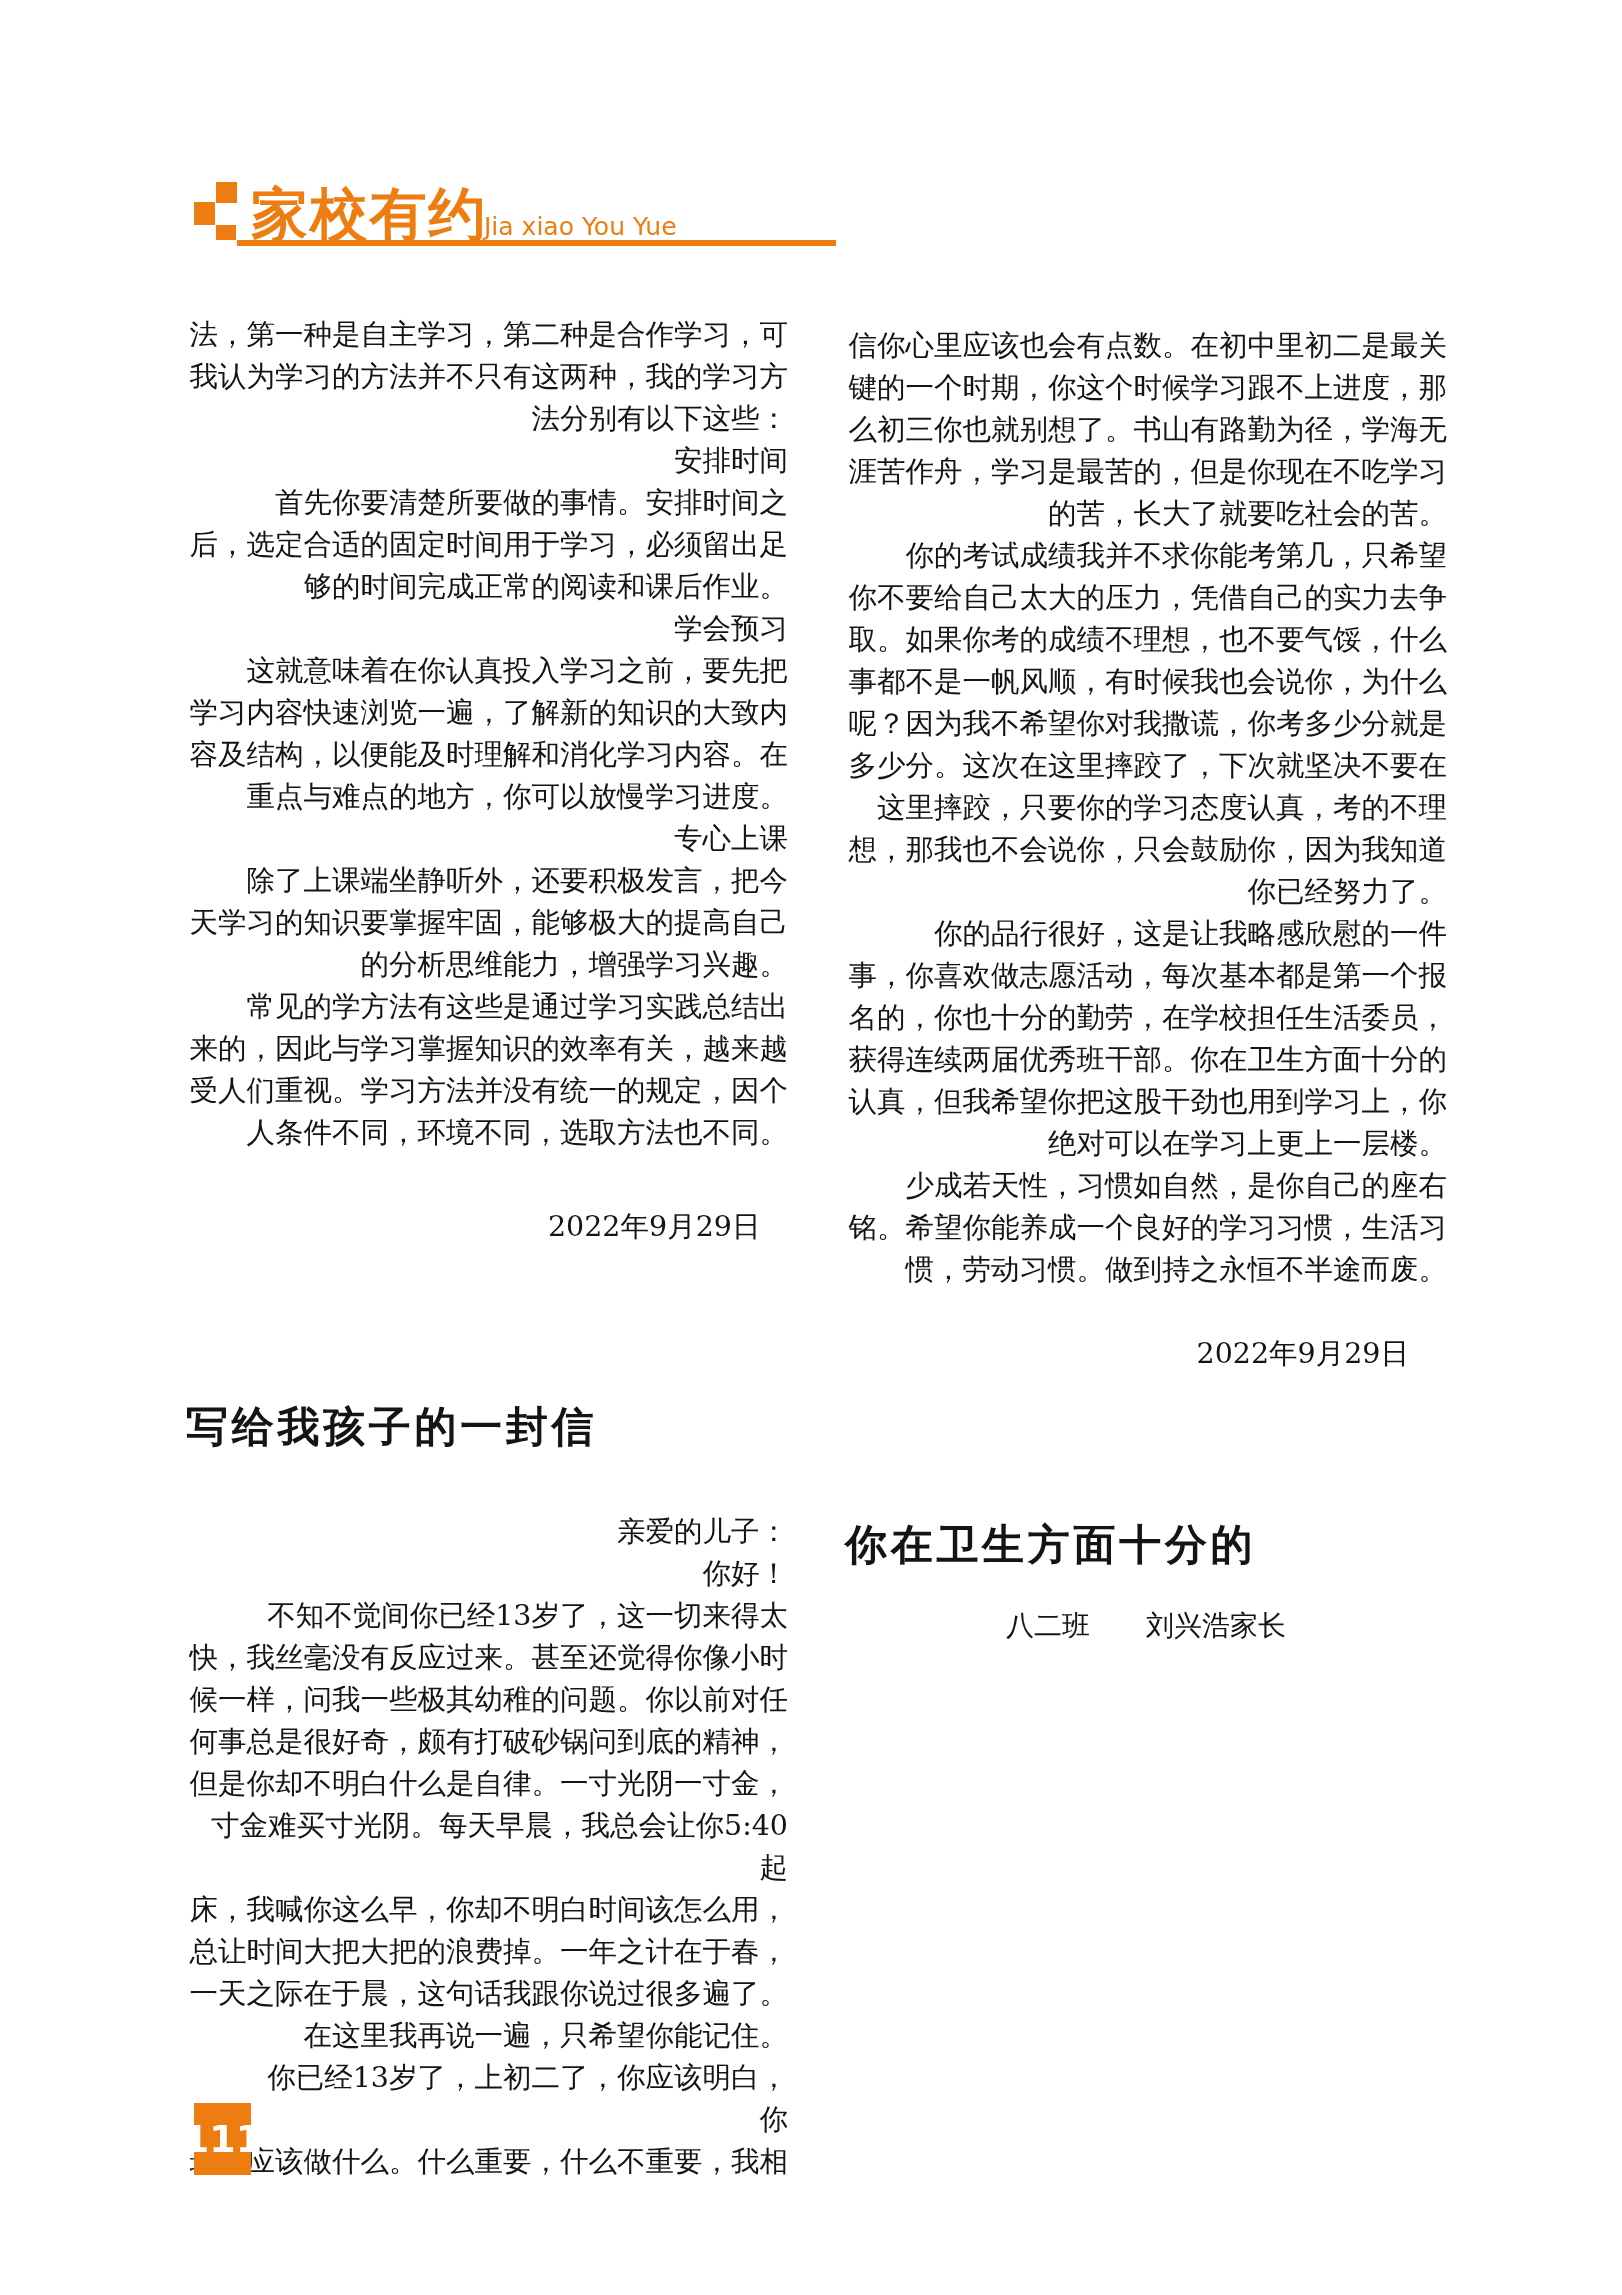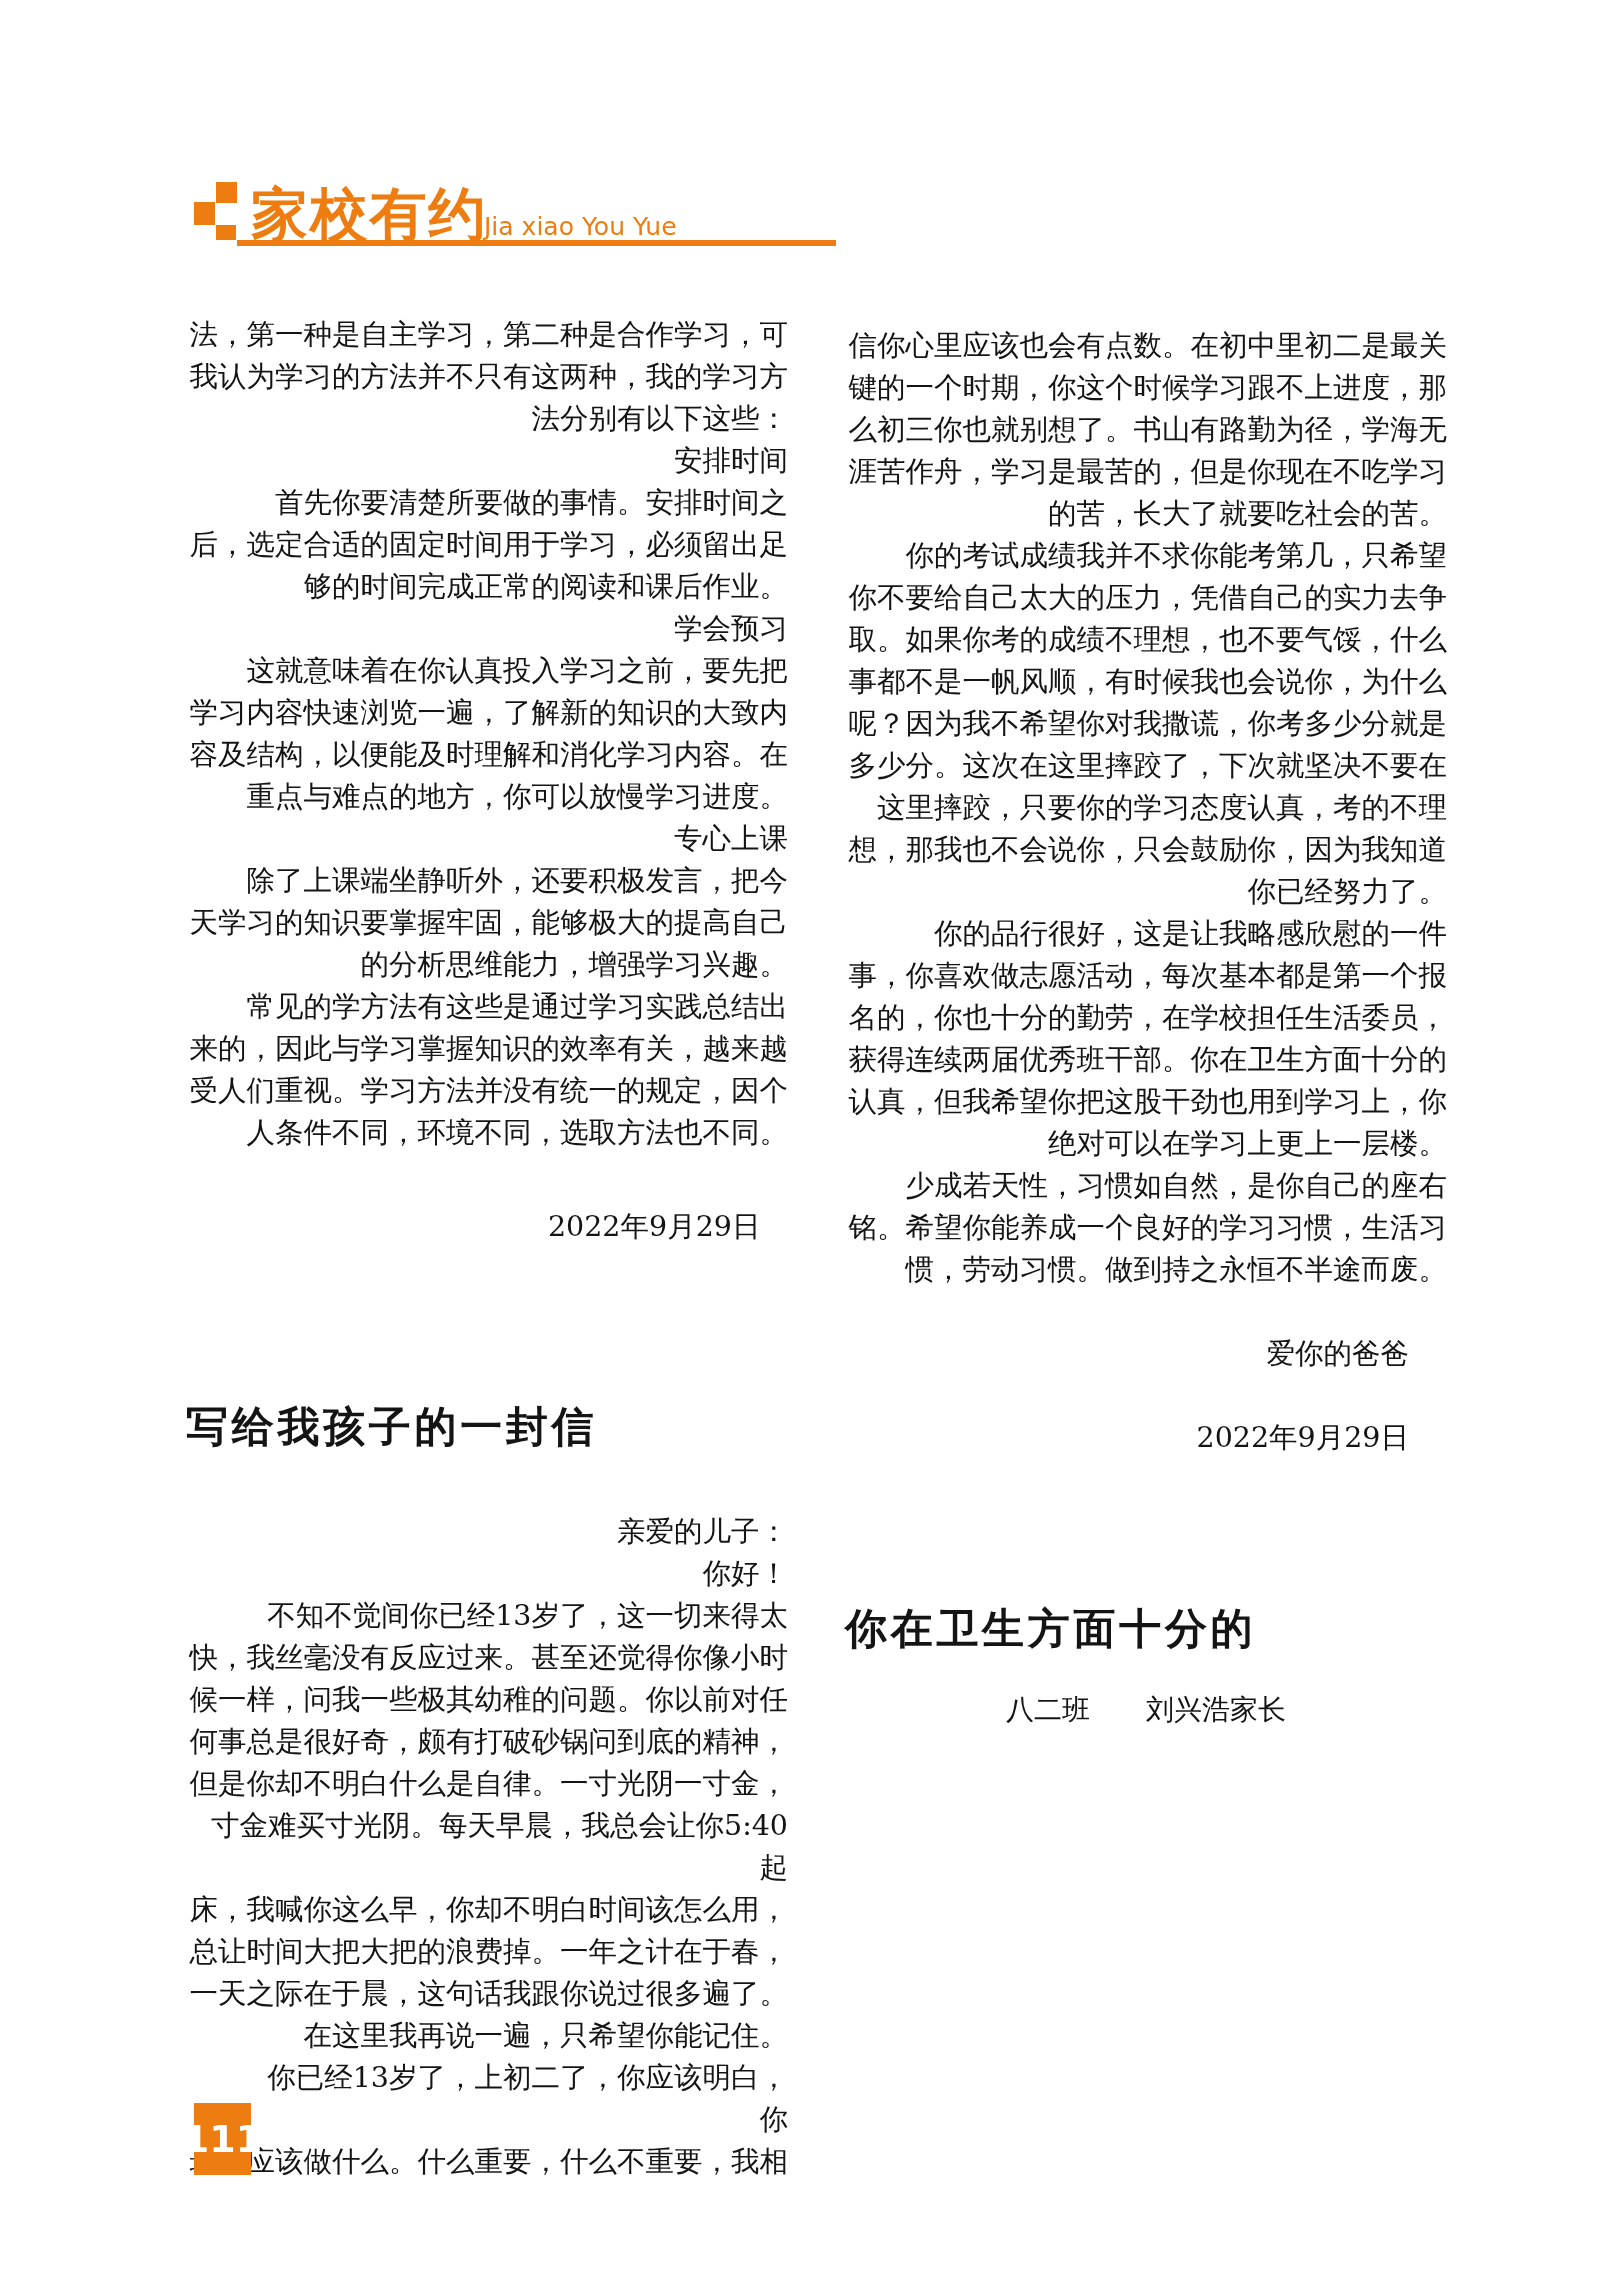--- a/index.html
+++ b/index.html
@@ -148,21 +148,20 @@
 　　你的品行很好，这是让我略感欣慰的一件
 事，你喜欢做志愿活动，每次基本都是第一个报
 名的，你也十分的勤劳，在学校担任生活委员，
 获得连续两届优秀班干部。你在卫生方面十分的
 认真，但我希望你把这股干劲也用到学习上，你
 绝对可以在学习上更上一层楼。
 　　少成若天性，习惯如自然，是你自己的座右
 铭。希望你能养成一个良好的学习习惯，生活习
 惯，劳动习惯。做到持之永恒不半途而废。</div>
     <div class="sig">
-      <div class="sig-name">爱你的爸爸</div>
       <div class="sig-date">2022年9月29日</div>
     </div>
     <h2 class="article-title">你在卫生方面十分的</h2>
     <div class="byline">八二班　　刘兴浩家长</div>
   </section>
 
   <div class="page-number">111</div>
 
 </div>
 

